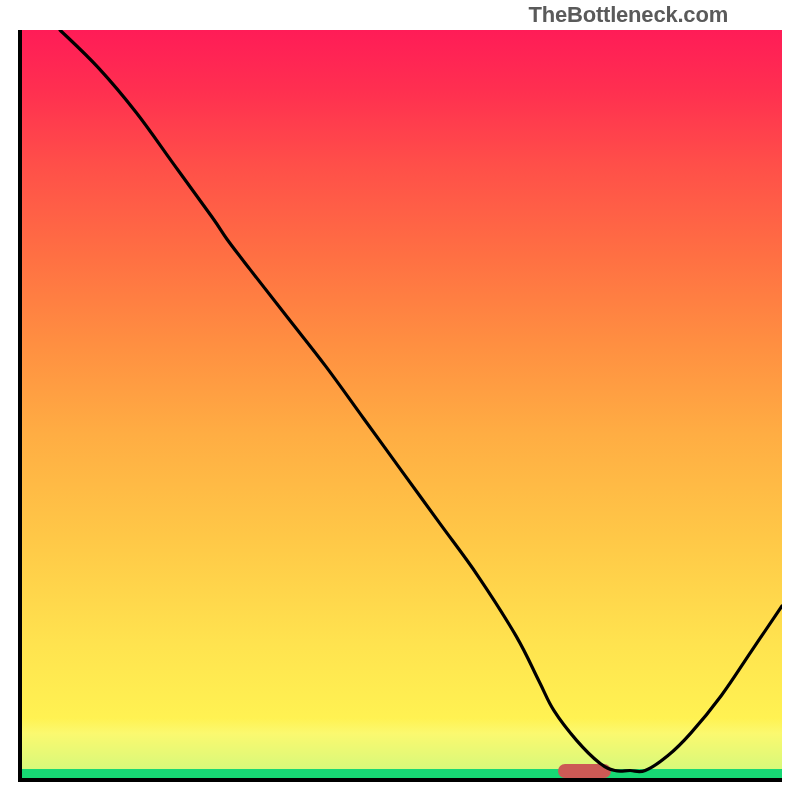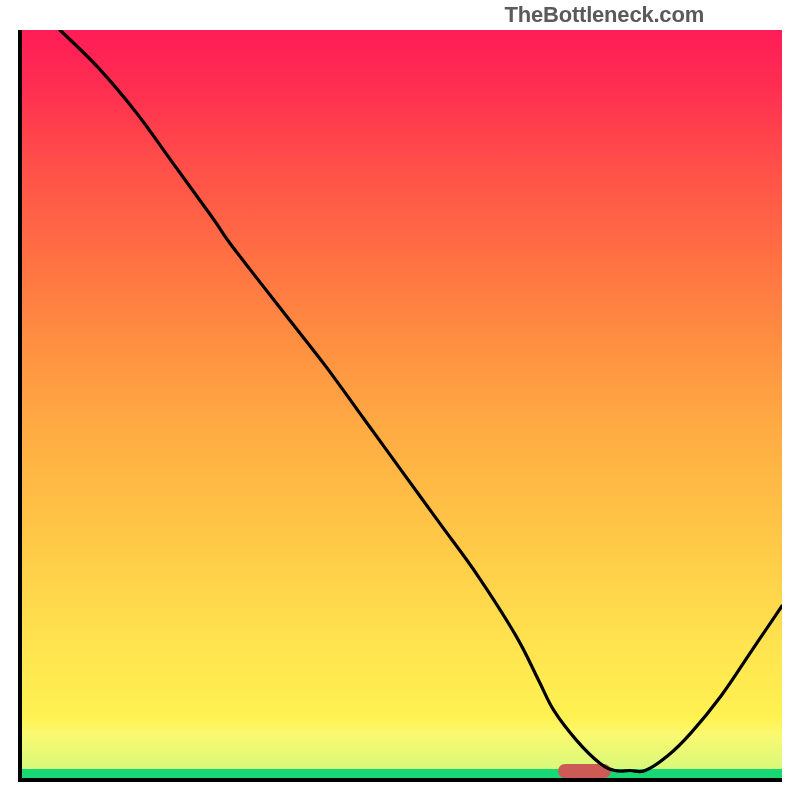--- a/index.html
+++ b/index.html
@@ -7,20 +7,21 @@
     padding: 0;
     width: 800px;
     height: 800px;
     background: #ffffff;
     font-family: Arial, Helvetica, sans-serif;
   }
   .container {
     position: relative;
     width: 714px;
     height: 800px;
+    padding-left: 24px;
   }
   .watermark {
     position: absolute;
     top: 2px;
     right: 10px;
     font-size: 22px;
     font-weight: 600;
     color: #5a5a5a;
     font-family: Arial, Helvetica, sans-serif;
     letter-spacing: -0.2px;

